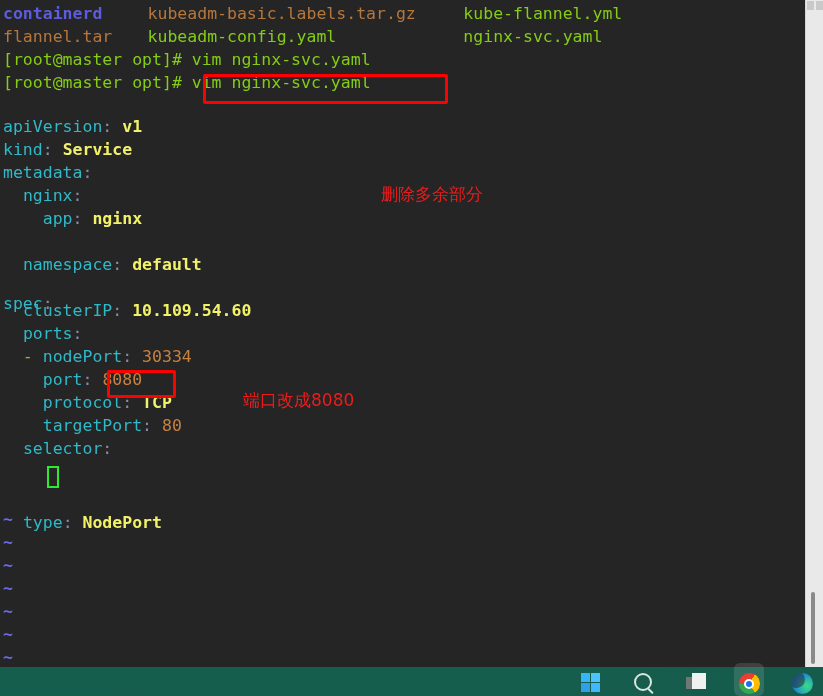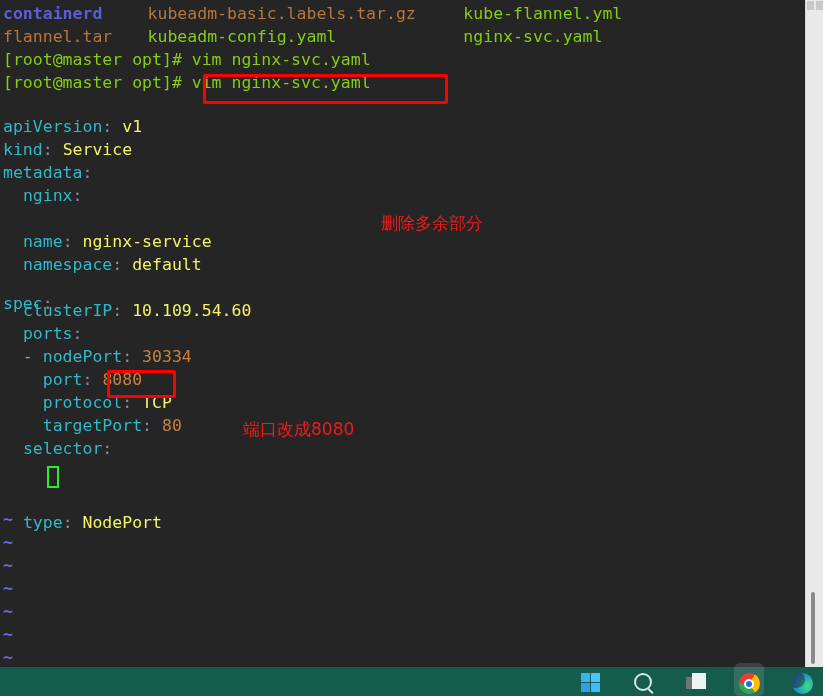--- a/index.html
+++ b/index.html
@@ -48,21 +48,21 @@
     font-size: 16.5px;
     line-height: 23px;
     letter-spacing: 0px;
   }
   .c-dir   { color: #5c5ce0; font-weight: bold; }
   .c-arch  { color: #b5773c; }
   .c-file  { color: #84cc16; }
   .c-prompt{ color: #84cc16; }
   .c-key   { color: #2fb9c9; }
   .c-colon { color: #8a8aa8; }
-  .c-str   { color: #f2f26a; }
+  .c-str   { color: #f2f26a; font-weight: bold; }
   .c-num   { color: #c8813f; }
   .c-dash  { color: #c8a030; }
   .c-tilde { color: #6a6ae8; font-weight: bold; }
 
   
   .red-box {
     position: absolute;
     border: 3px solid #ff0000;
     border-radius: 2px;
     pointer-events: none;
@@ -73,21 +73,20 @@
     pointer-events: none;
   }
   .annot {
     position: absolute;
     color: #ee1b1b;
     font-family: "DejaVu Sans", sans-serif;
     font-size: 17px;
     line-height: 20px;
     white-space: pre;
     font-weight: normal;
-    margin-top: 29px;
   }
   
   #taskbar {
     position: absolute; left: 0; top: 667px; width: 823px; height: 29px;
     background: rgba(22, 92, 76, 0.92);
   }
   .tb-icons {
     position: absolute; left: 575px; top: 0; height: 29px;
     display: flex; align-items: flex-start; gap: 23px;
   }
@@ -160,21 +159,21 @@
   <div id="terminal">
     <div class="term-layer" id="term-content">
         <div class="line" style="top: 2px; left: 0px; position: absolute;"><span class="c-dir" style="position: absolute; left: 3px;">containerd</span><span class="c-arch" style="position: absolute; left: 147.54px;">kubeadm-basic.labels.tar.gz</span><span class="c-file" style="position: absolute; left: 463.35px;">kube-flannel.yml</span></div>
         <div class="line" style="top: 25px; left: 0px; position: absolute;"><span class="c-arch" style="position: absolute; left: 3px;">flannel.tar</span><span class="c-file" style="position: absolute; left: 147.54px;">kubeadm-config.yaml</span><span class="c-file" style="position: absolute; left: 463.35px;">nginx-svc.yaml</span></div>
         <div class="line" style="top: 48px; left: 3px;"><span class="c-prompt">[root@master opt]# </span><span class="c-prompt">vim nginx-svc.yaml</span></div>
         <div class="line" style="top: 71px; left: 3px;"><span class="c-prompt">[root@master opt]# </span><span class="c-prompt">vim nginx-svc.yaml</span></div>
         <div class="line" style="top: 115px; left: 3px;"><span class=""></span><span class="c-key">apiVersion</span><span class="c-colon">:</span><span class=""> </span><span class="c-str">v1</span></div>
         <div class="line" style="top: 138px; left: 3px;"><span class=""></span><span class="c-key">kind</span><span class="c-colon">:</span><span class=""> </span><span class="c-str">Service</span></div>
         <div class="line" style="top: 161px; left: 3px;"><span class=""></span><span class="c-key">metadata</span><span class="c-colon">:</span></div>
         <div class="line" style="top: 184px; left: 3px;"><span class="">  </span><span class="c-key">nginx</span><span class="c-colon">:</span></div>
-        <div class="line" style="top: 230px; left: 3px;"><span class="">  </span><span class="c-key">name</span><span class="c-colon">:</span><span class=""> </span><span class="c-str">nginx-service</span></div>
+        <div class="line" style="top: 207px; left: 3px;"><span class="">    </span><span class="c-key">app</span><span class="c-colon">:</span><span class=""> </span><span class="c-str">nginx</span></div>
         <div class="line" style="top: 253px; left: 3px;"><span class="">  </span><span class="c-key">namespace</span><span class="c-colon">:</span><span class=""> </span><span class="c-str">default</span></div>
         <div class="line" style="top: 276px; left: 3px; margin-top: 16px;"><span class=""></span><span class="c-key">spec</span><span class="c-colon">:</span></div>
         <div class="line" style="top: 299px; left: 3px;"><span class="">  </span><span class="c-key">clusterIP</span><span class="c-colon">:</span><span class=""> </span><span class="c-str">10.109.54.60</span></div>
         <div class="line" style="top: 322px; left: 3px;"><span class="">  </span><span class="c-key">ports</span><span class="c-colon">:</span></div>
         <div class="line" style="top: 345px; left: 3px;"><span class="c-dash">  - </span><span class="c-key">nodePort</span><span class="c-colon">:</span><span class=""> </span><span class="c-num">30334</span></div>
         <div class="line" style="top: 368px; left: 3px;"><span class="">    </span><span class="c-key">port</span><span class="c-colon">:</span><span class=""> </span><span class="c-num">8080</span></div>
         <div class="line" style="top: 391px; left: 3px;"><span class="">    </span><span class="c-key">protocol</span><span class="c-colon">:</span><span class=""> </span><span class="c-str">TCP</span></div>
         <div class="line" style="top: 414px; left: 3px;"><span class="">    </span><span class="c-key">targetPort</span><span class="c-colon">:</span><span class=""> </span><span class="c-num">80</span></div>
         <div class="line" style="top: 437px; left: 3px;"><span class="">  </span><span class="c-key">selector</span><span class="c-colon">:</span></div>
         <div class="line" style="top: 483px; left: 3px; margin-top: 28px;"><span class="">  </span><span class="c-key">type</span><span class="c-colon">:</span><span class=""> </span><span class="c-str">NodePort</span></div>

